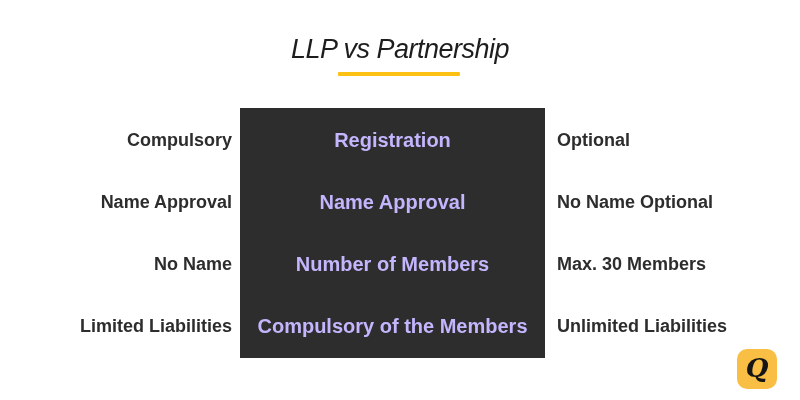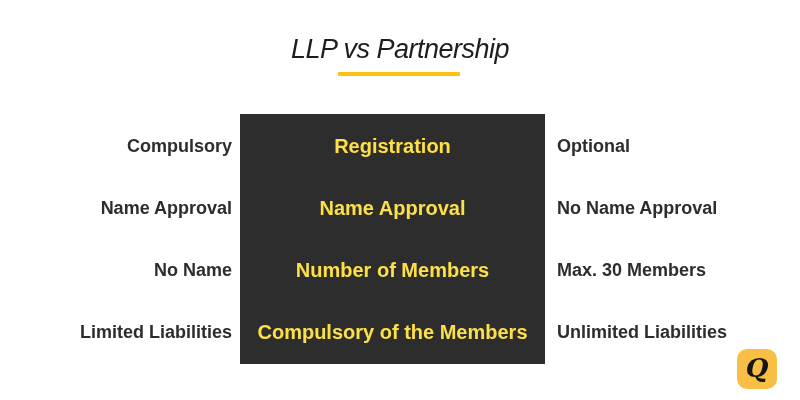--- a/index.html
+++ b/index.html
@@ -10,31 +10,31 @@
   .title {
     position:absolute; top:34px; left:0; width:100%;
     text-align:center; font-style:italic; font-weight:500;
     font-size:27px; letter-spacing:-0.5px; color:#1d1d1d;
   }
   .title-underline {
     position:absolute; top:72px; left:338px; width:122px; height:4px;
     background:#fcc112; border-radius:1px;
   }
   .rows {
-    position:absolute; top:121px; left:0; width:100%;
+    position:absolute; top:115px; left:0; width:100%;
     display:flex; flex-direction:column; gap:12px;
   }
   .row { display:flex; align-items:center; height:50px; }
   .cell-left {
     width:232px; flex:0 0 232px; text-align:right;
     font-weight:bold; font-size:18px; color:#2d2d2d; white-space:nowrap;
   }
   .cell-box {
     margin-left:8px; width:305px; flex:0 0 305px; height:64px;
-    background:#2d2d2d; color:#fde047;
+    background:#2d2d2d; color:#c4b5fd;
     display:flex; align-items:center; justify-content:center;
     font-weight:bold; font-size:20px; white-space:nowrap;
   }
   .cell-right {
     margin-left:12px; text-align:right;
     font-weight:bold; font-size:18px; color:#2d2d2d; white-space:nowrap;
   }
   .logo {
     position:absolute; right:23px; bottom:11px; width:40px; height:40px;
     background:#f9bf45; border-radius:10px;
@@ -55,21 +55,21 @@
 
     <div class="row">
       <div class="cell-left">Compulsory</div>
       <div class="cell-box">Registration</div>
       <div class="cell-right">Optional</div>
     </div>
 
     <div class="row">
       <div class="cell-left">Name Approval</div>
       <div class="cell-box">Name Approval</div>
-      <div class="cell-right">No Name Approval</div>
+      <div class="cell-right">No Name Optional</div>
     </div>
 
     <div class="row">
       <div class="cell-left">No Name</div>
       <div class="cell-box">Number of Members</div>
       <div class="cell-right">Max. 30 Members</div>
     </div>
 
     <div class="row">
       <div class="cell-left">Limited Liabilities</div>

